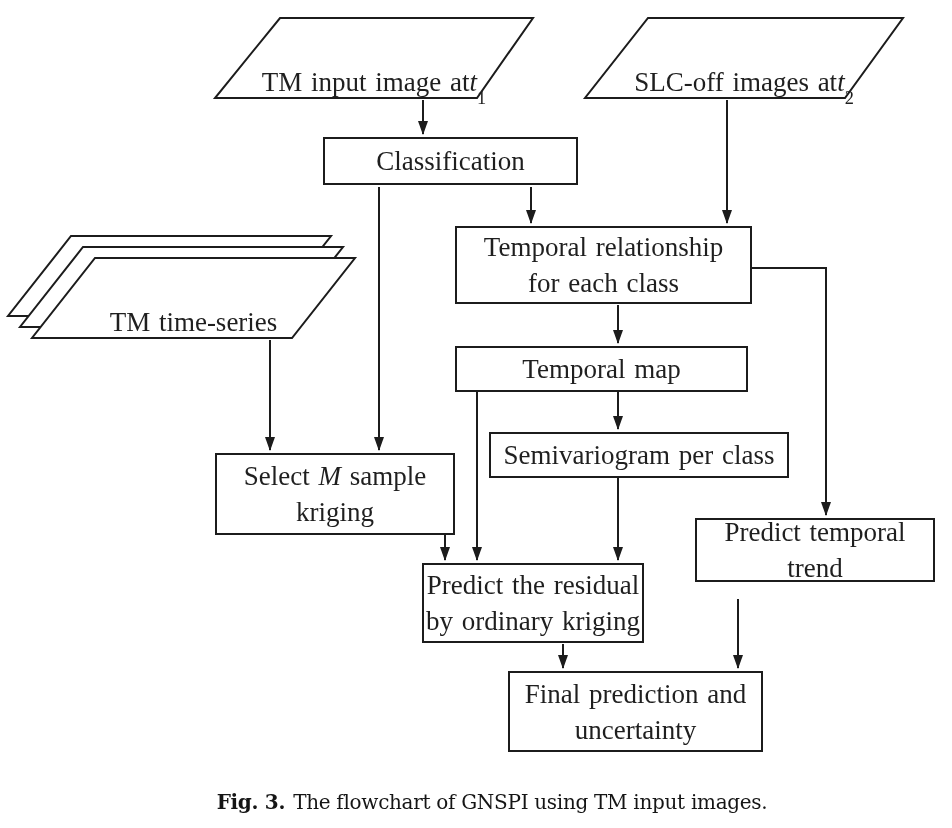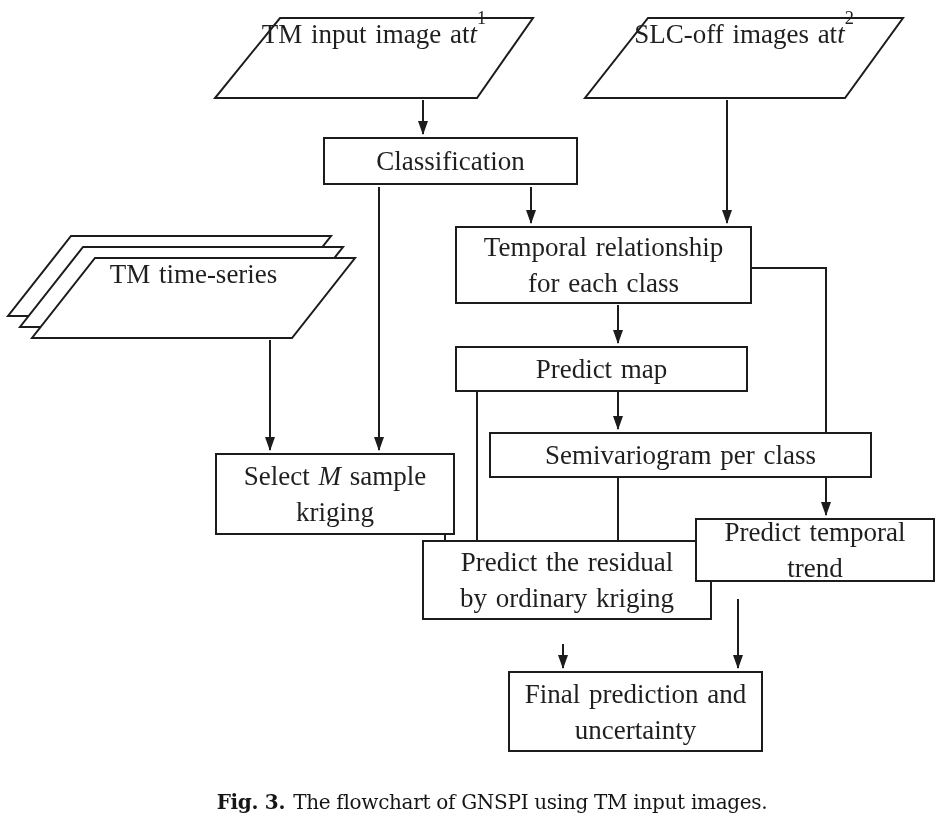--- a/index.html
+++ b/index.html
@@ -19,21 +19,21 @@
     background:#ffffff;
     display:flex;flex-direction:column;
     align-items:center;justify-content:center;
     text-align:right;
     font-size:27px;line-height:36px;
     word-spacing:2px;
   }
   .bl{display:block;}
   .plabel{
     position:absolute;
-    display:flex;align-items:flex-start;justify-content:center;
+    display:flex;align-items:flex-end;justify-content:center;
     text-align:center;
     font-size:27px;line-height:32px;
     word-spacing:2px;
   }
   .var{font-style:italic;font-family:"Liberation Serif",serif;}
   sub.sx{font-size:68%;line-height:0;vertical-align:-0.25em;}
   .caption{
     position:absolute;left:16px;top:785px;width:952px;
     text-align:center;
     font-family:"DejaVu Serif",serif;
@@ -99,33 +99,33 @@
   <div class="box" style="left:323px;top:137px;width:255px;height:48px">
     <span class="bl">Classification</span>
   </div>
 
   <div class="box" style="left:455px;top:226px;width:297px;height:78px">
     <span class="bl">Temporal relationship</span>
     <span class="bl">for each class</span>
   </div>
 
   <div class="box" style="left:455px;top:346px;width:293px;height:46px">
-    <span class="bl">Predict map</span>
+    <span class="bl">Temporal map</span>
   </div>
 
-  <div class="box" style="left:489px;top:432px;width:383px;height:46px">
+  <div class="box" style="left:489px;top:432px;width:300px;height:46px">
     <span class="bl">Semivariogram per class</span>
   </div>
 
   <div class="box" style="left:215px;top:453px;width:240px;height:82px">
     <span class="bl"><span>Select </span><i class="var">M</i><span> sample</span></span>
     <span class="bl">kriging</span>
   </div>
 
-  <div class="box" style="left:422px;top:540px;width:290px;height:80px">
+  <div class="box" style="left:422px;top:563px;width:222px;height:80px">
     <span class="bl">Predict the residual</span>
     <span class="bl">by ordinary kriging</span>
   </div>
 
   <div class="box" style="left:695px;top:518px;width:240px;height:64px">
     <span class="bl">Predict temporal</span>
     <span class="bl">trend</span>
   </div>
 
   <div class="box" style="left:508px;top:671px;width:255px;height:81px">

